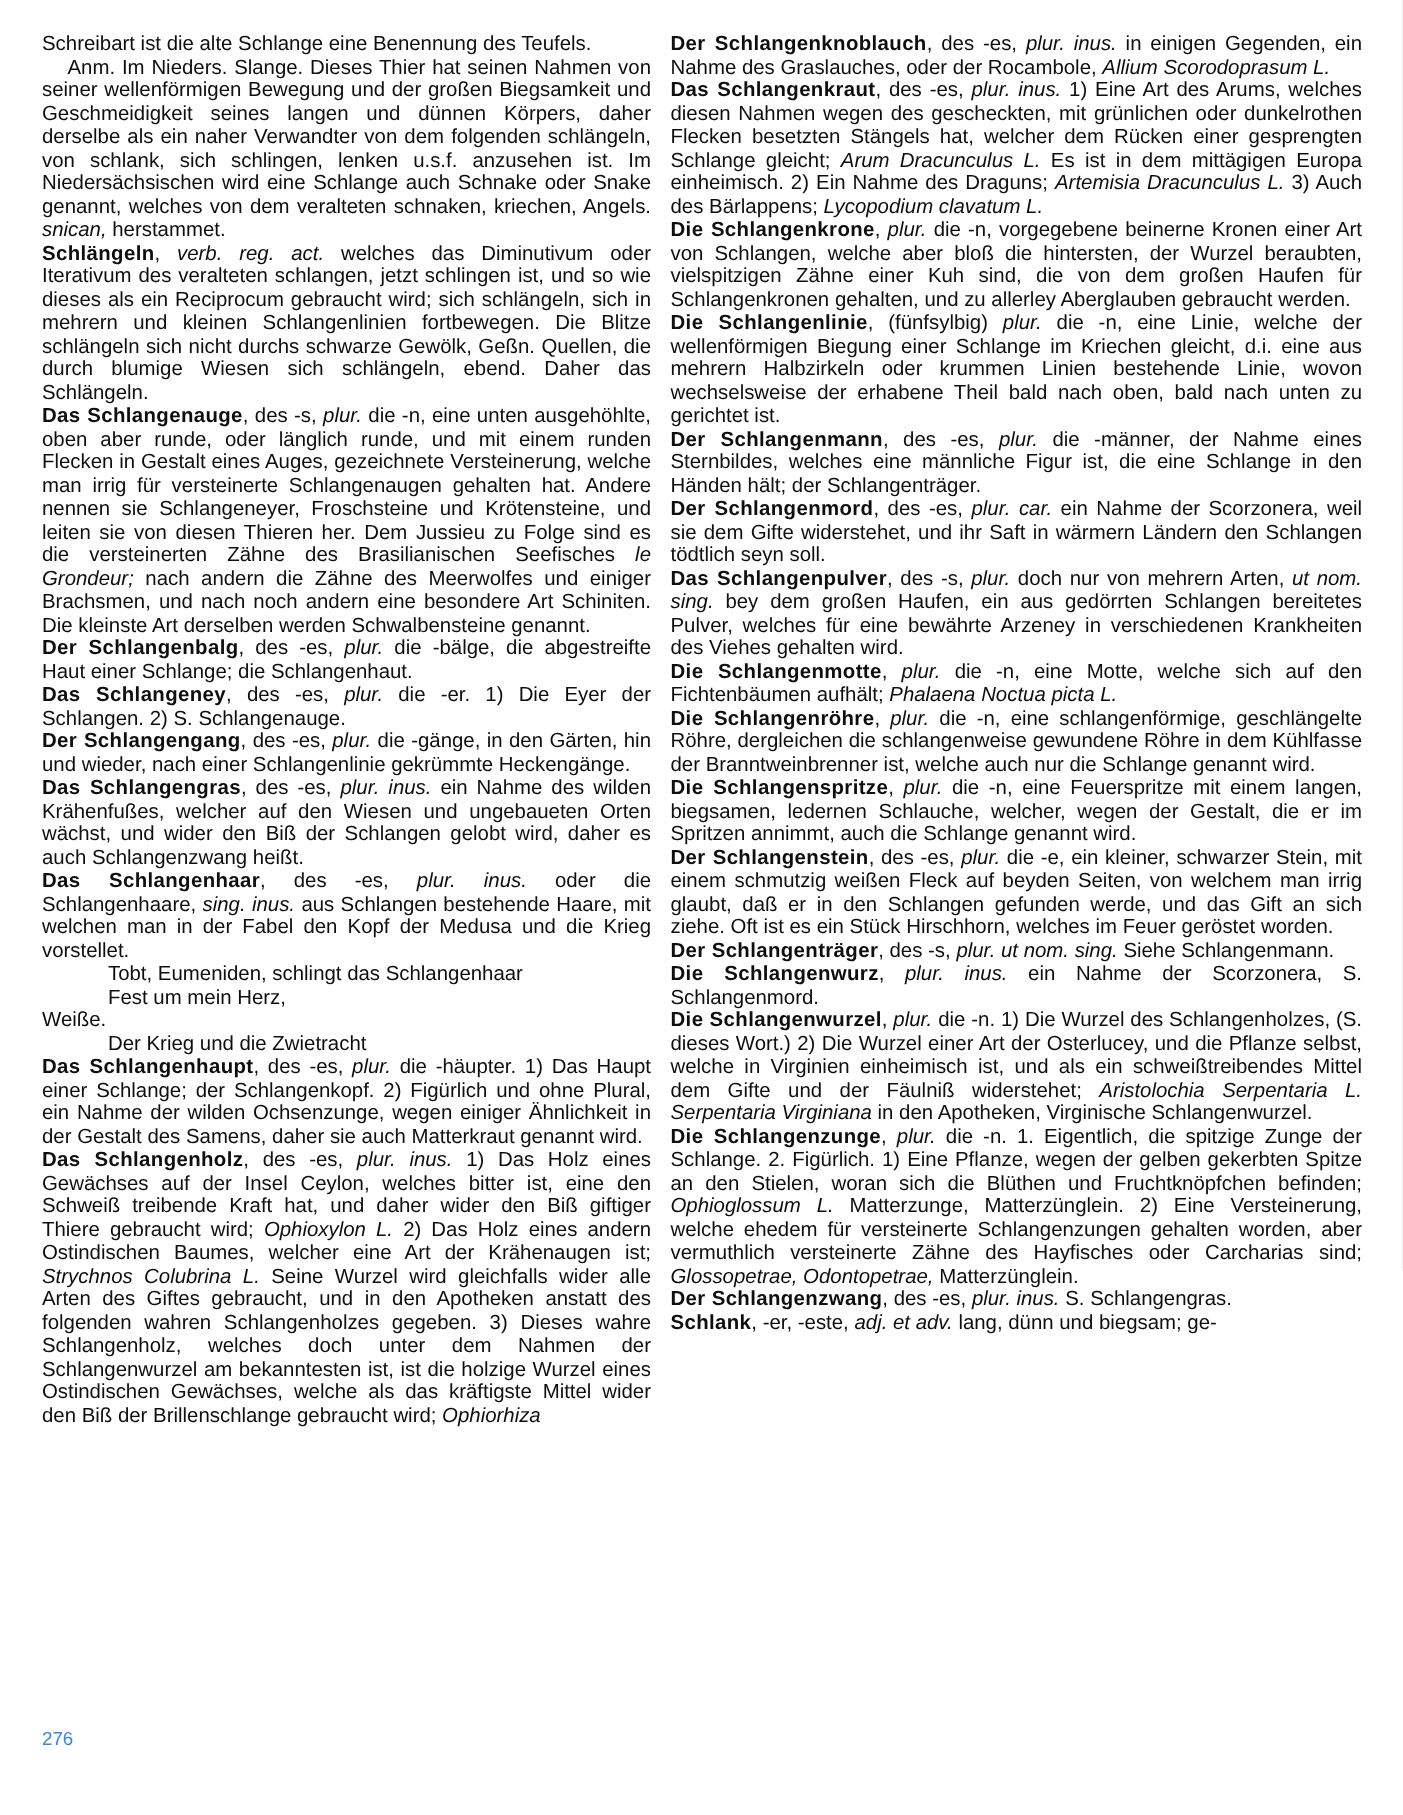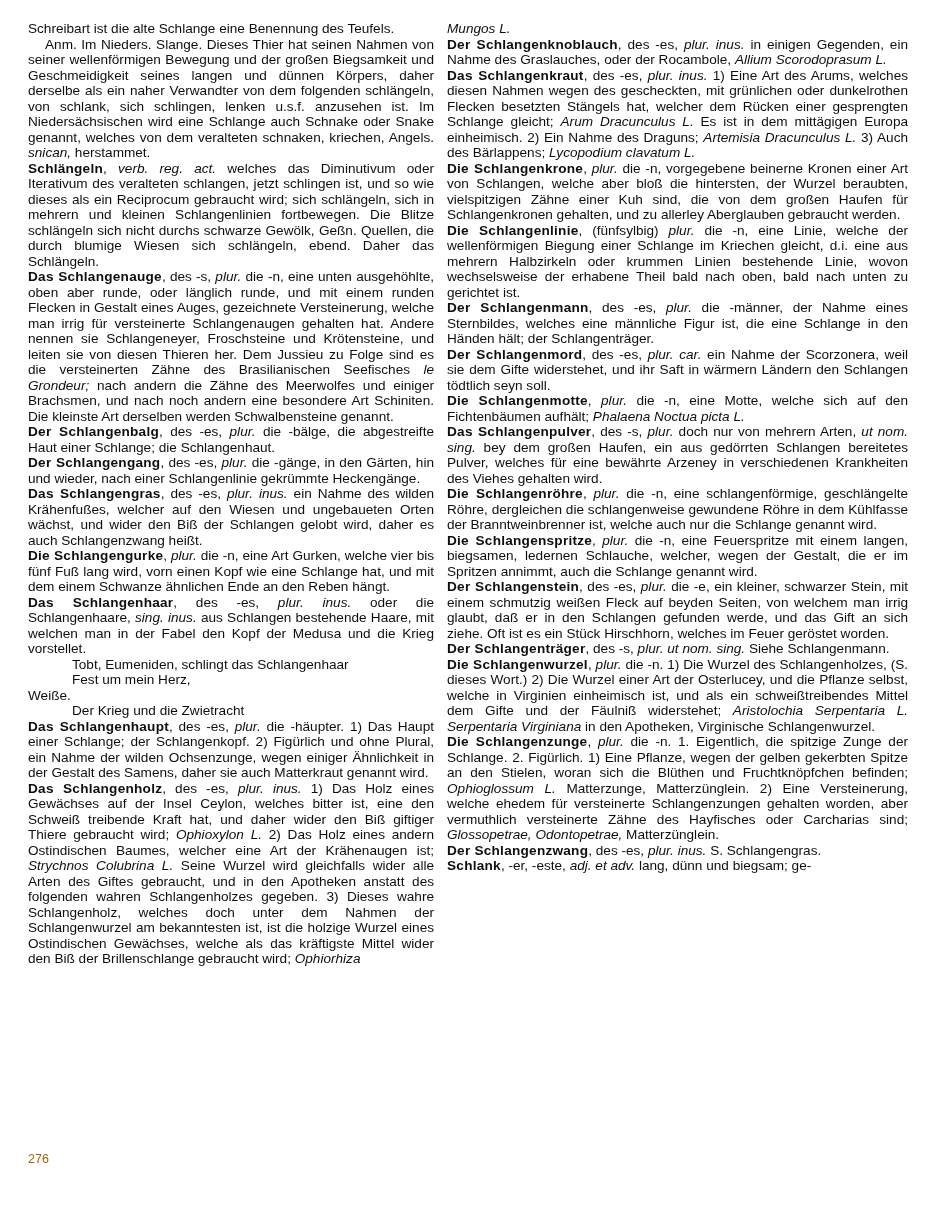--- a/index.html
+++ b/index.html
@@ -26,59 +26,59 @@
   .para.indent { text-indent: 17px; }
   .para.verse { text-align: left; padding-left: 44px; }
   .para.attribution { }
   .b { font-weight: bold; letter-spacing: 0.25px; }
   .i { font-style: italic; }
   .page-number {
     position: absolute;
     left: 28px;
     top: 1152px;
     font-size: 12.5px;
-    color: #a16207;
+    color: #3b82f6;
   }
 </style>
 </head>
 <body>
 
 <div class="page">
   <div class="columns">
     <div class="column col-left">
         <p class="para plain"><span>Schreibart ist die alte Schlange eine Benennung des Teufels.</span></p>
         <p class="para indent"><span>Anm. Im Nieders. Slange. Dieses Thier hat seinen Nahmen von seiner wellenförmigen Bewegung und der großen Biegsamkeit und Geschmeidigkeit seines langen und dünnen Körpers, daher derselbe als ein naher Verwandter von dem folgenden schlängeln, von schlank, sich schlingen, lenken u.s.f. anzusehen ist. Im Niedersächsischen wird eine Schlange auch Schnake oder Snake genannt, welches von dem veralteten schnaken, kriechen, Angels. </span><span class="i">snican,</span><span> herstammet.</span></p>
         <p class="para entry"><span class="b">Schlängeln</span><span>, </span><span class="i">verb. reg. act.</span><span> welches das Diminutivum oder Iterativum des veralteten schlangen, jetzt schlingen ist, und so wie dieses als ein Reciprocum gebraucht wird; sich schlängeln, sich in mehrern und kleinen Schlangenlinien fortbewegen. Die Blitze schlängeln sich nicht durchs schwarze Gewölk, Geßn. Quellen, die durch blumige Wiesen sich schlängeln, ebend. Daher das Schlängeln.</span></p>
         <p class="para entry"><span class="b">Das Schlangenauge</span><span>, des -s, </span><span class="i">plur.</span><span> die -n, eine unten ausgehöhlte, oben aber runde, oder länglich runde, und mit einem runden Flecken in Gestalt eines Auges, gezeichnete Versteinerung, welche man irrig für versteinerte Schlangenaugen gehalten hat. Andere nennen sie Schlangeneyer, Froschsteine und Krötensteine, und leiten sie von diesen Thieren her. Dem Jussieu zu Folge sind es die versteinerten Zähne des Brasilianischen Seefisches </span><span class="i">le Grondeur;</span><span> nach andern die Zähne des Meerwolfes und einiger Brachsmen, und nach noch andern eine besondere Art Schiniten. Die kleinste Art derselben werden Schwalbensteine genannt.</span></p>
         <p class="para entry"><span class="b">Der Schlangenbalg</span><span>, des -es, </span><span class="i">plur.</span><span> die -bälge, die abgestreifte Haut einer Schlange; die Schlangenhaut.</span></p>
+        <p class="para entry"><span class="b">Das Schlangeney</span><span>, des -es, </span><span class="i">plur.</span><span> die -er. 1) Die Eyer der Schlangen. 2) S. Schlangenauge.</span></p>
         <p class="para entry"><span class="b">Der Schlangengang</span><span>, des -es, </span><span class="i">plur.</span><span> die -gänge, in den Gärten, hin und wieder, nach einer Schlangenlinie gekrümmte Heckengänge.</span></p>
         <p class="para entry"><span class="b">Das Schlangengras</span><span>, des -es, </span><span class="i">plur. inus.</span><span> ein Nahme des wilden Krähenfußes, welcher auf den Wiesen und ungebaueten Orten wächst, und wider den Biß der Schlangen gelobt wird, daher es auch Schlangenzwang heißt.</span></p>
-        <p class="para entry"><span class="b">Die Schlangengurke</span><span>, </span><span class="i">plur.</span><span> die -n, eine Art Gurken, welche vier bis fünf Fuß lang wird, vorn einen Kopf wie eine Schlange hat, und mit dem einem Schwanze ähnlichen Ende an den Reben hängt.</span></p>
         <p class="para entry"><span class="b">Das Schlangenhaar</span><span>, des -es, </span><span class="i">plur. inus.</span><span> oder die Schlangenhaare, </span><span class="i">sing. inus.</span><span> aus Schlangen bestehende Haare, mit welchen man in der Fabel den Kopf der Medusa und die Krieg vorstellet.</span></p>
         <p class="para verse"><span>Tobt, Eumeniden, schlingt das Schlangenhaar</span></p>
         <p class="para verse"><span>Fest um mein Herz,</span></p>
         <p class="para attribution"><span>Weiße.</span></p>
         <p class="para verse"><span>Der Krieg und die Zwietracht</span></p>
         <p class="para entry"><span class="b">Das Schlangenhaupt</span><span>, des -es, </span><span class="i">plur.</span><span> die -häupter. 1) Das Haupt einer Schlange; der Schlangenkopf. 2) Figürlich und ohne Plural, ein Nahme der wilden Ochsenzunge, wegen einiger Ähnlichkeit in der Gestalt des Samens, daher sie auch Matterkraut genannt wird.</span></p>
         <p class="para entry"><span class="b">Das Schlangenholz</span><span>, des -es, </span><span class="i">plur. inus.</span><span> 1) Das Holz eines Gewächses auf der Insel Ceylon, welches bitter ist, eine den Schweiß treibende Kraft hat, und daher wider den Biß giftiger Thiere gebraucht wird; </span><span class="i">Ophioxylon L.</span><span> 2) Das Holz eines andern Ostindischen Baumes, welcher eine Art der Krähenaugen ist; </span><span class="i">Strychnos Colubrina L.</span><span> Seine Wurzel wird gleichfalls wider alle Arten des Giftes gebraucht, und in den Apotheken anstatt des folgenden wahren Schlangenholzes gegeben. 3) Dieses wahre Schlangenholz, welches doch unter dem Nahmen der Schlangenwurzel am bekanntesten ist, ist die holzige Wurzel eines Ostindischen Gewächses, welche als das kräftigste Mittel wider den Biß der Brillenschlange gebraucht wird; </span><span class="i">Ophiorhiza</span></p>
       </div>
     <div class="column col-right">
-        <p class="para plain"><span class="i">Mungos L.</span></p>
         <p class="para entry"><span class="b">Der Schlangenknoblauch</span><span>, des -es, </span><span class="i">plur. inus.</span><span> in einigen Gegenden, ein Nahme des Graslauches, oder der Rocambole, </span><span class="i">Allium Scorodoprasum L.</span></p>
         <p class="para entry"><span class="b">Das Schlangenkraut</span><span>, des -es, </span><span class="i">plur. inus.</span><span> 1) Eine Art des Arums, welches diesen Nahmen wegen des gescheckten, mit grünlichen oder dunkelrothen Flecken besetzten Stängels hat, welcher dem Rücken einer gesprengten Schlange gleicht; </span><span class="i">Arum Dracunculus L.</span><span> Es ist in dem mittägigen Europa einheimisch. 2) Ein Nahme des Draguns; </span><span class="i">Artemisia Dracunculus L.</span><span> 3) Auch des Bärlappens; </span><span class="i">Lycopodium clavatum L.</span></p>
         <p class="para entry"><span class="b">Die Schlangenkrone</span><span>, </span><span class="i">plur.</span><span> die -n, vorgegebene beinerne Kronen einer Art von Schlangen, welche aber bloß die hintersten, der Wurzel beraubten, vielspitzigen Zähne einer Kuh sind, die von dem großen Haufen für Schlangenkronen gehalten, und zu allerley Aberglauben gebraucht werden.</span></p>
         <p class="para entry"><span class="b">Die Schlangenlinie</span><span>, (fünfsylbig) </span><span class="i">plur.</span><span> die -n, eine Linie, welche der wellenförmigen Biegung einer Schlange im Kriechen gleicht, d.i. eine aus mehrern Halbzirkeln oder krummen Linien bestehende Linie, wovon wechselsweise der erhabene Theil bald nach oben, bald nach unten zu gerichtet ist.</span></p>
         <p class="para entry"><span class="b">Der Schlangenmann</span><span>, des -es, </span><span class="i">plur.</span><span> die -männer, der Nahme eines Sternbildes, welches eine männliche Figur ist, die eine Schlange in den Händen hält; der Schlangenträger.</span></p>
         <p class="para entry"><span class="b">Der Schlangenmord</span><span>, des -es, </span><span class="i">plur. car.</span><span> ein Nahme der Scorzonera, weil sie dem Gifte widerstehet, und ihr Saft in wärmern Ländern den Schlangen tödtlich seyn soll.</span></p>
+        <p class="para entry"><span class="b">Das Schlangenpulver</span><span>, des -s, </span><span class="i">plur.</span><span> doch nur von mehrern Arten, </span><span class="i">ut nom. sing.</span><span> bey dem großen Haufen, ein aus gedörrten Schlangen bereitetes Pulver, welches für eine bewährte Arzeney in verschiedenen Krankheiten des Viehes gehalten wird.</span></p>
         <p class="para entry"><span class="b">Die Schlangenmotte</span><span>, </span><span class="i">plur.</span><span> die -n, eine Motte, welche sich auf den Fichtenbäumen aufhält; </span><span class="i">Phalaena Noctua picta L.</span></p>
-        <p class="para entry"><span class="b">Das Schlangenpulver</span><span>, des -s, </span><span class="i">plur.</span><span> doch nur von mehrern Arten, </span><span class="i">ut nom. sing.</span><span> bey dem großen Haufen, ein aus gedörrten Schlangen bereitetes Pulver, welches für eine bewährte Arzeney in verschiedenen Krankheiten des Viehes gehalten wird.</span></p>
         <p class="para entry"><span class="b">Die Schlangenröhre</span><span>, </span><span class="i">plur.</span><span> die -n, eine schlangenförmige, geschlängelte Röhre, dergleichen die schlangenweise gewundene Röhre in dem Kühlfasse der Branntweinbrenner ist, welche auch nur die Schlange genannt wird.</span></p>
         <p class="para entry"><span class="b">Die Schlangenspritze</span><span>, </span><span class="i">plur.</span><span> die -n, eine Feuerspritze mit einem langen, biegsamen, ledernen Schlauche, welcher, wegen der Gestalt, die er im Spritzen annimmt, auch die Schlange genannt wird.</span></p>
         <p class="para entry"><span class="b">Der Schlangenstein</span><span>, des -es, </span><span class="i">plur.</span><span> die -e, ein kleiner, schwarzer Stein, mit einem schmutzig weißen Fleck auf beyden Seiten, von welchem man irrig glaubt, daß er in den Schlangen gefunden werde, und das Gift an sich ziehe. Oft ist es ein Stück Hirschhorn, welches im Feuer geröstet worden.</span></p>
         <p class="para entry"><span class="b">Der Schlangenträger</span><span>, des -s, </span><span class="i">plur. ut nom. sing.</span><span> Siehe Schlangenmann.</span></p>
+        <p class="para entry"><span class="b">Die Schlangenwurz</span><span>, </span><span class="i">plur. inus.</span><span> ein Nahme der Scorzonera, S. Schlangenmord.</span></p>
         <p class="para entry"><span class="b">Die Schlangenwurzel</span><span>, </span><span class="i">plur.</span><span> die -n. 1) Die Wurzel des Schlangenholzes, (S. dieses Wort.) 2) Die Wurzel einer Art der Osterlucey, und die Pflanze selbst, welche in Virginien einheimisch ist, und als ein schweißtreibendes Mittel dem Gifte und der Fäulniß widerstehet; </span><span class="i">Aristolochia Serpentaria L. Serpentaria Virginiana</span><span> in den Apotheken, Virginische Schlangenwurzel.</span></p>
         <p class="para entry"><span class="b">Die Schlangenzunge</span><span>, </span><span class="i">plur.</span><span> die -n. 1. Eigentlich, die spitzige Zunge der Schlange. 2. Figürlich. 1) Eine Pflanze, wegen der gelben gekerbten Spitze an den Stielen, woran sich die Blüthen und Fruchtknöpfchen befinden; </span><span class="i">Ophioglossum L.</span><span> Matterzunge, Matterzünglein. 2) Eine Versteinerung, welche ehedem für versteinerte Schlangenzungen gehalten worden, aber vermuthlich versteinerte Zähne des Hayfisches oder Carcharias sind; </span><span class="i">Glossopetrae, Odontopetrae,</span><span> Matterzünglein.</span></p>
         <p class="para entry"><span class="b">Der Schlangenzwang</span><span>, des -es, </span><span class="i">plur. inus.</span><span> S. Schlangengras.</span></p>
         <p class="para entry"><span class="b">Schlank</span><span>, -er, -este, </span><span class="i">adj. et adv.</span><span> lang, dünn und biegsam; ge-</span></p>
       </div>
   </div>
   <div class="page-number">276</div>
 </div>
 
 </body></html>

